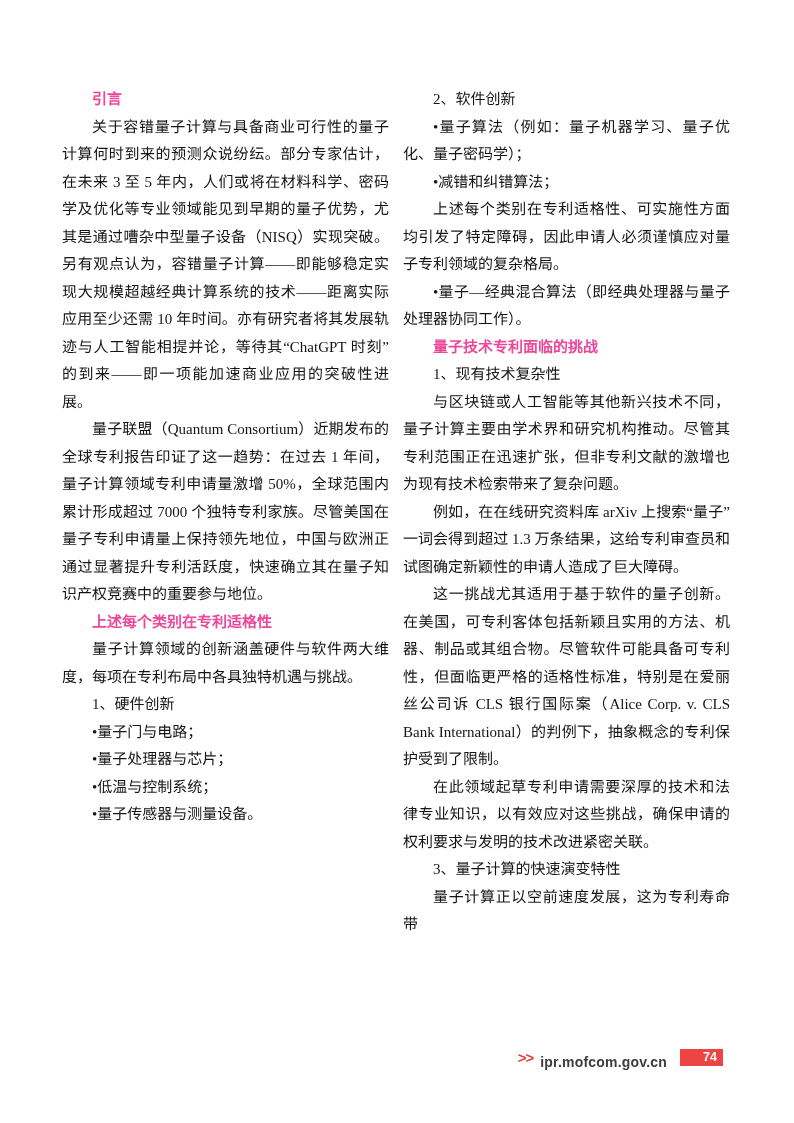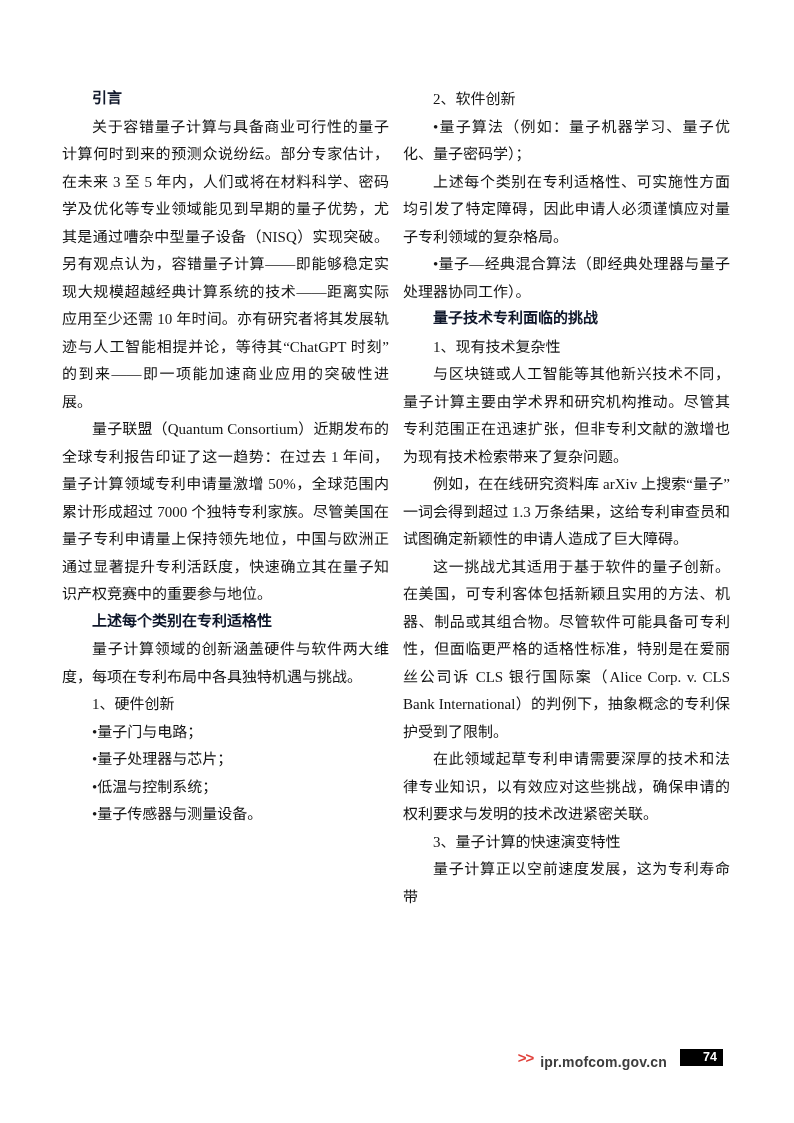--- a/index.html
+++ b/index.html
@@ -24,22 +24,22 @@
     width: 327px;
     font-size: 15px;
     line-height: 27.5px;
     text-align: justify;
     text-align-last: left;
   }
   .col p { margin: 0; }
   .blk { text-indent: 2em; }
   .heading {
     font-weight: 700;
-    font-family: Liberation Mono, monospace;
-    color: #0f172a;
+    font-family: Liberation Serif, serif;
+    color: #ec4899;
   }
   .footer {
     position: absolute;
     top: 1046px;
     left: 0;
     width: 723px;
     height: 22px;
     display: flex;
     justify-content: flex-end;
     align-items: center;
@@ -56,21 +56,21 @@
   .url {
     color: #3d3d3d;
     font-size: 14px;
     font-weight: 700;
     letter-spacing: 0.2px;
     margin-right: 13px;
     line-height: 1;
     margin-top: 10px;
   }
   .badge {
-    background: #000000;
+    background: #ef4444;
     color: #ffffff;
     width: 31px;
     height: 17px;
     padding-right: 6px;
     padding-left: 6px;
     font-size: 12.5px;
     font-weight: 700;
     display: flex;
     align-items: center;
     justify-content: flex-end;
@@ -90,20 +90,21 @@
         <p class="blk para">量子计算领域的创新涵盖硬件与软件两大维度，每项在专利布局中各具独特机遇与挑战。</p>
         <p class="blk para">1、硬件创新</p>
         <p class="blk bullet">•量子门与电路；</p>
         <p class="blk bullet">•量子处理器与芯片；</p>
         <p class="blk bullet">•低温与控制系统；</p>
         <p class="blk bullet">•量子传感器与测量设备。</p>
       </div>
     <div class="col">
         <p class="blk para">2、软件创新</p>
         <p class="blk bullet">•量子算法（例如：量子机器学习、量子优化、量子密码学）；</p>
+        <p class="blk bullet">•减错和纠错算法；</p>
         <p class="blk para">上述每个类别在专利适格性、可实施性方面均引发了特定障碍，因此申请人必须谨慎应对量子专利领域的复杂格局。</p>
         <p class="blk bullet">•量子—经典混合算法（即经典处理器与量子处理器协同工作）。</p>
         <p class="blk heading">量子技术专利面临的挑战</p>
         <p class="blk para">1、现有技术复杂性</p>
         <p class="blk para">与区块链或人工智能等其他新兴技术不同，量子计算主要由学术界和研究机构推动。尽管其专利范围正在迅速扩张，但非专利文献的激增也为现有技术检索带来了复杂问题。</p>
         <p class="blk para">例如，在在线研究资料库 arXiv 上搜索“量子”一词会得到超过 1.3 万条结果，这给专利审查员和试图确定新颖性的申请人造成了巨大障碍。</p>
         <p class="blk para">这一挑战尤其适用于基于软件的量子创新。在美国，可专利客体包括新颖且实用的方法、机器、制品或其组合物。尽管软件可能具备可专利性，但面临更严格的适格性标准，特别是在爱丽丝公司诉 CLS 银行国际案（Alice Corp. v. CLS Bank International）的判例下，抽象概念的专利保护受到了限制。</p>
         <p class="blk para">在此领域起草专利申请需要深厚的技术和法律专业知识，以有效应对这些挑战，确保申请的权利要求与发明的技术改进紧密关联。</p>
         <p class="blk para">3、量子计算的快速演变特性</p>
         <p class="blk para">量子计算正以空前速度发展，这为专利寿命带</p>

